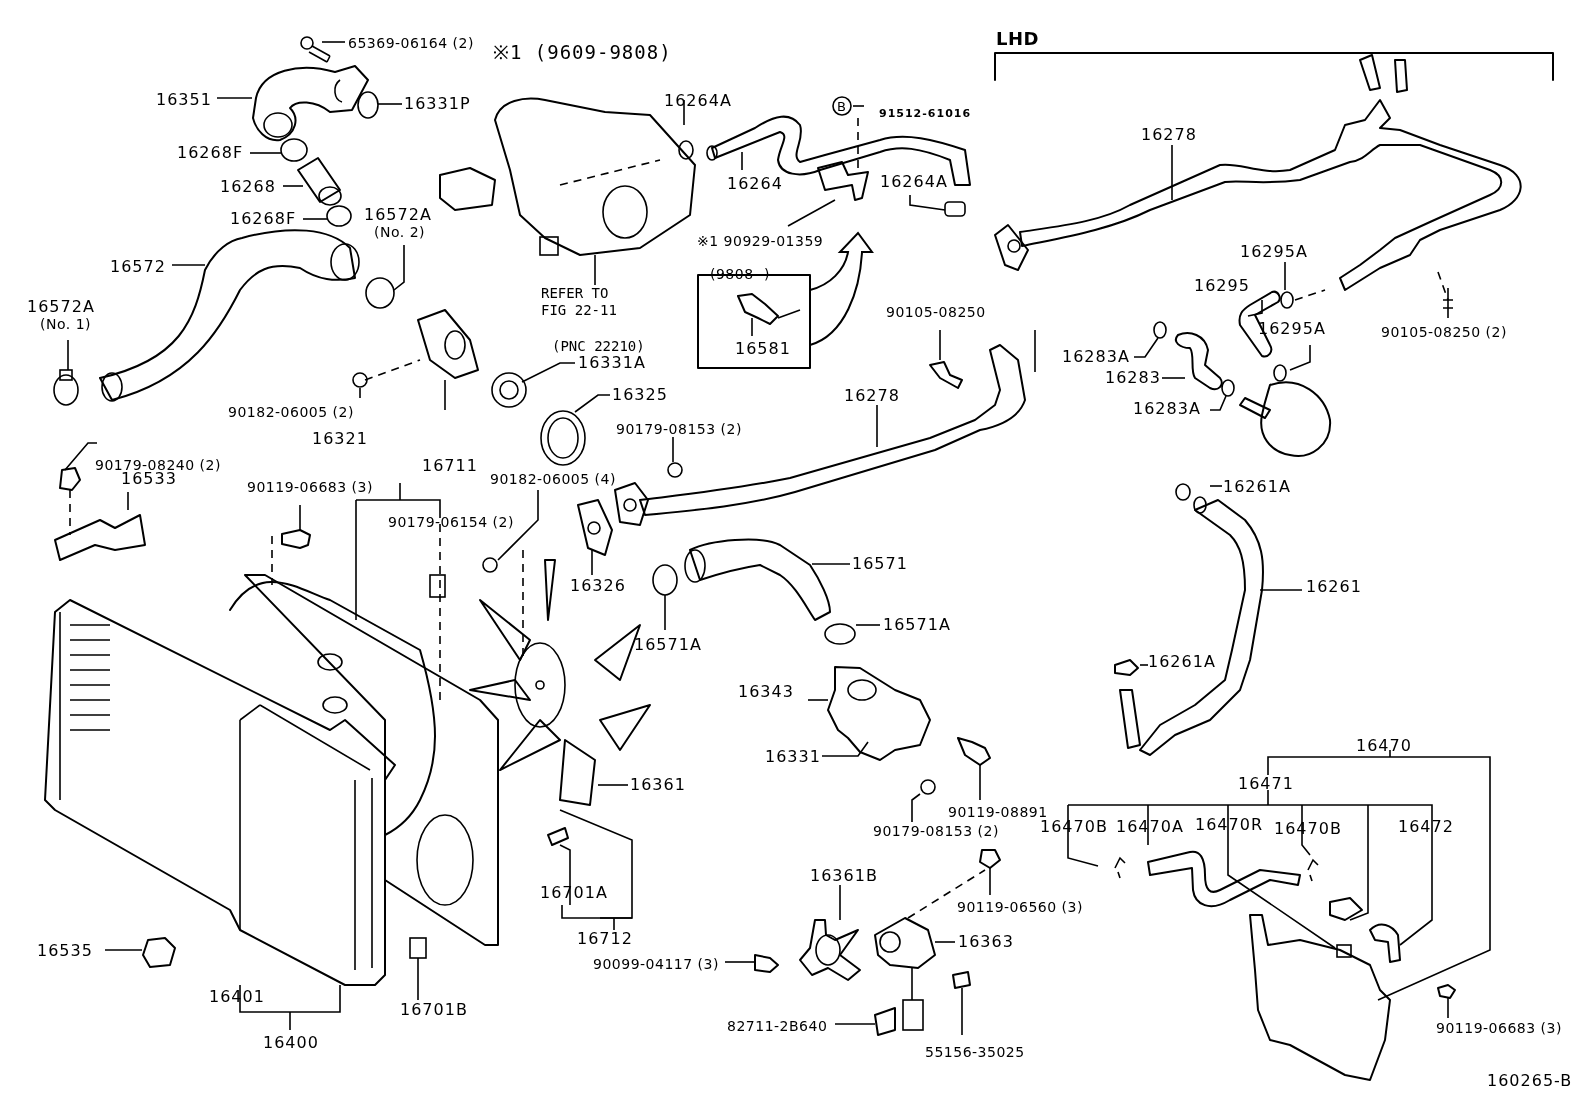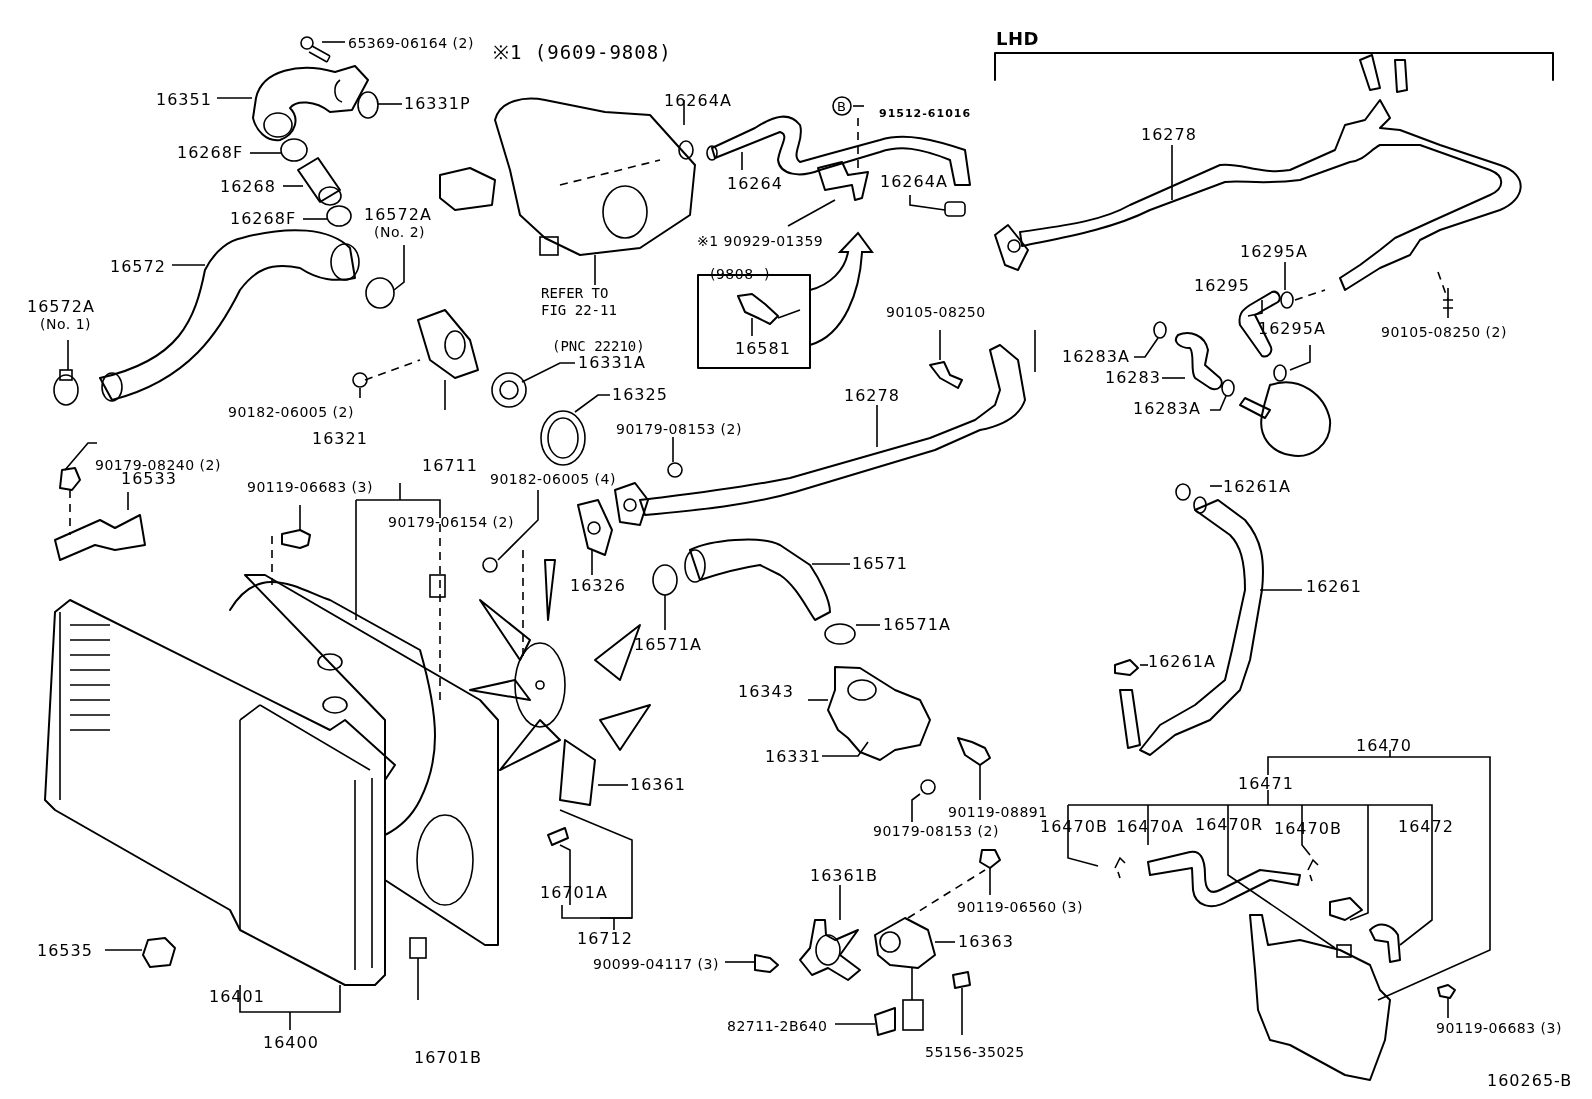--- a/index.html
+++ b/index.html
@@ -337,21 +337,21 @@
 <div class="lbl" style="left:810px; top:867px;">16361B</div>
 <div class="lbl sm" style="left:957px; top:898px;">90119-06560 (3)</div>
 <div class="lbl" style="left:958px; top:933px;">16363</div>
 <div class="lbl sm" style="left:593px; top:955px;">90099-04117 (3)</div>
 <div class="lbl sm" style="left:727px; top:1017px;">82711-2B640</div>
 <div class="lbl sm" style="left:925px; top:1043px;">55156-35025</div>
 
 <div class="lbl" style="left:37px; top:942px;">16535</div>
 <div class="lbl" style="left:209px; top:988px;">16401</div>
 <div class="lbl" style="left:263px; top:1034px;">16400</div>
-<div class="lbl" style="left:414px; top:1001px;margin-top:48px;">16701B</div>
+<div class="lbl" style="left:400px; top:1001px;">16701B</div>
 
 <div class="lbl" style="left:1356px; top:737px;">16470</div>
 <div class="lbl" style="left:1238px; top:775px;">16471</div>
 <div class="lbl" style="left:1040px; top:818px;">16470B</div>
 <div class="lbl" style="left:1116px; top:818px;">16470A</div>
 <div class="lbl" style="left:1195px; top:816px;">16470R</div>
 <div class="lbl" style="left:1274px; top:820px;">16470B</div>
 <div class="lbl" style="left:1398px; top:818px;">16472</div>
 <div class="lbl sm" style="left:1436px; top:1019px;">90119-06683 (3)</div>
 

